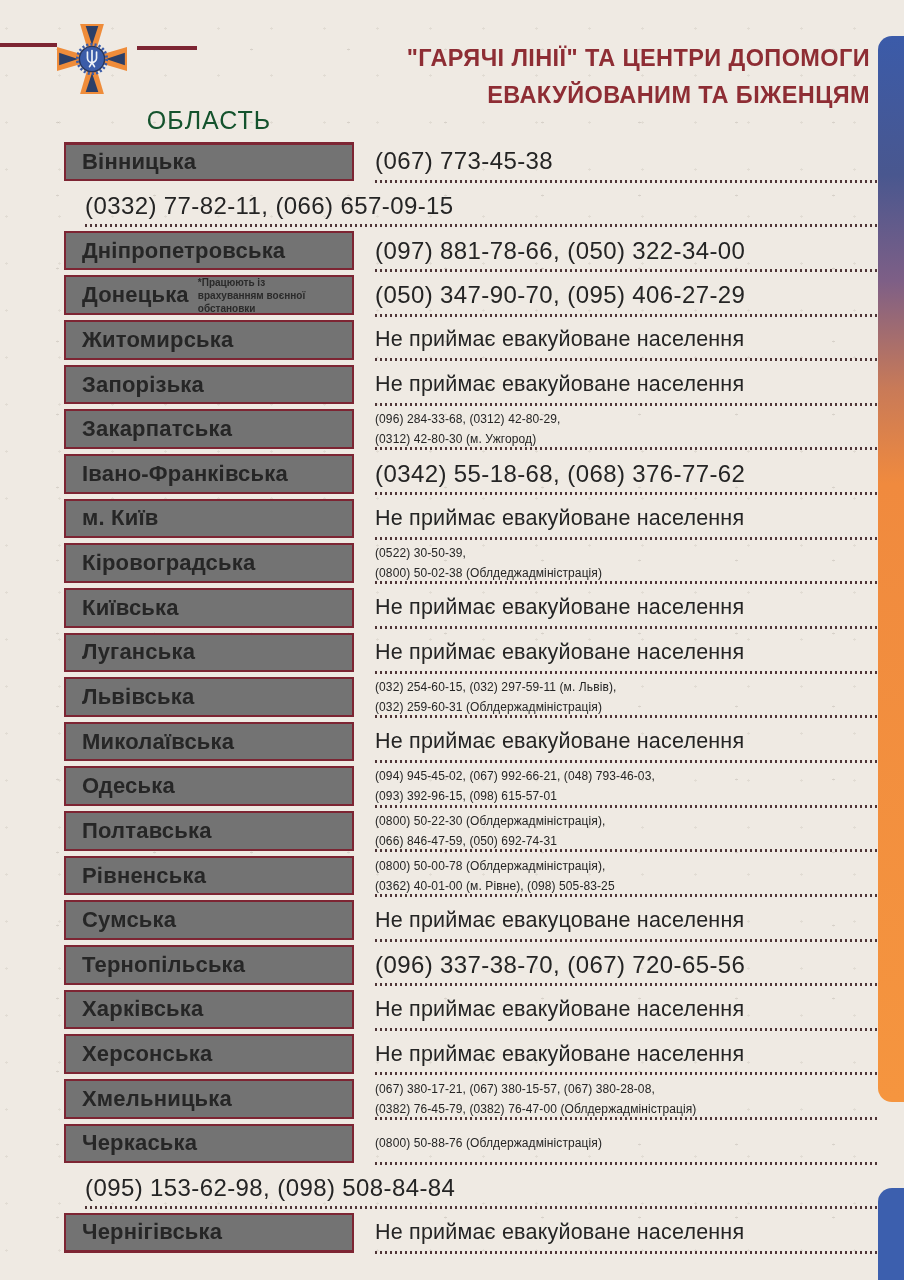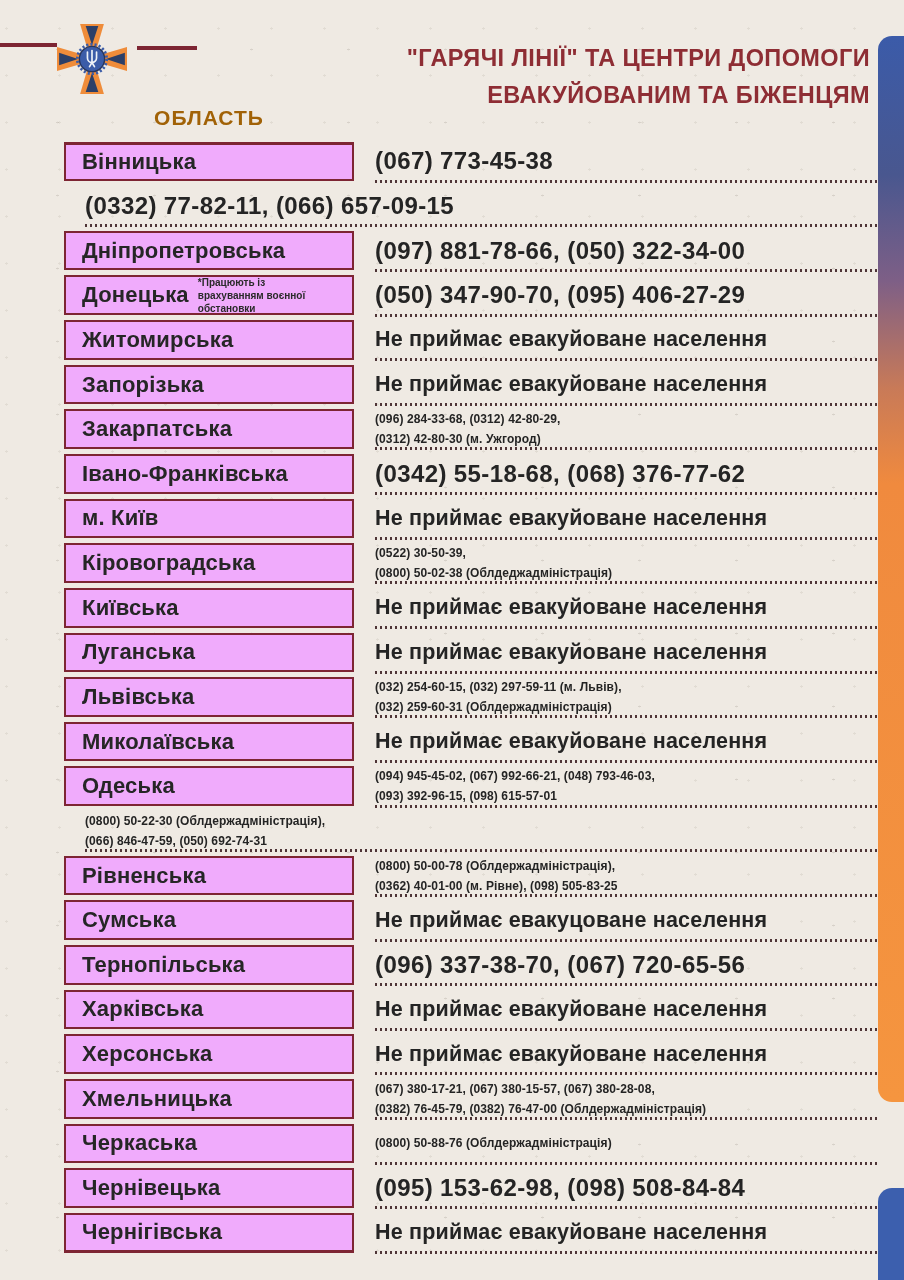--- a/index.html
+++ b/index.html
@@ -29,42 +29,42 @@
   
   .hline-left{position:absolute;left:0;top:43px;width:57px;height:4px;background:#7d2533;}
   .hline-right{position:absolute;left:137px;top:46px;width:60px;height:4px;background:#7d2533;}
   .emblem{position:absolute;left:57px;top:24px;width:70px;height:70px;}
   .title{
     position:absolute;top:40px;right:34px;text-align:right;
     color:#8e2d34;font-size:23.5px;font-weight:800;line-height:37px;letter-spacing:.4px;
   }
   .col-header{
     position:absolute;left:64px;top:106px;width:290px;text-align:center;
-    color:#a16207;font-size:21px;font-weight:700;letter-spacing:1px;
+    color:#14532d;font-size:25px;font-weight:400;letter-spacing:1px;
   }
   
   .table{position:absolute;left:64px;top:139px;width:816px;}
   .row{display:flex;height:44.65px;}
   .region-box{
     box-sizing:border-box;width:290px;margin:2.5px 0;
-    border:2px solid #7d2533;background:#f0abfc;
+    border:2px solid #7d2533;background:#737373;
     display:flex;align-items:center;padding-left:16px;
   }
   .row:first-child .region-box{border-top-width:3px;}
   .row:last-child .region-box{border-bottom-width:3px;}
   .region{color:#262626;font-size:22px;font-weight:700;letter-spacing:.2px;white-space:nowrap;}
   .note{
     margin-left:9px;width:150px;color:#2a2a2a;
     font-size:10px;line-height:13px;font-weight:600;white-space:pre-line;
   }
   .phone-cell{
     position:relative;flex:1;margin-left:21px;
     display:flex;flex-direction:column;justify-content:center;
   }
-  .phone-line{color:#242424;font-weight:700;white-space:nowrap;}
+  .phone-line{color:#242424;font-weight:400;white-space:nowrap;}
   .phone-line.lg{font-size:24px;letter-spacing:.4px;}
   .phone-line.md{font-size:21.5px;letter-spacing:.2px;}
   .phone-line.sm{font-size:12px;line-height:20px;letter-spacing:.1px;}
   .dots{
     position:absolute;left:0;right:0;bottom:1px;height:3px;
     background:repeating-linear-gradient(to right,#4f3537 0 2px,transparent 2px 5px);
     background-size:auto 3px;background-repeat:repeat-x;
   }
 </style>
 </head>
@@ -270,20 +270,24 @@
 
       </div>
       <div class="phone-cell">
         <div class="phone-line sm">(094) 945-45-02, (067) 992-66-21, (048) 793-46-03,</div>
           <div class="phone-line sm">(093) 392-96-15, (098) 615-57-01</div>
           <div class="dots"></div>
       </div>
     </div>
 
     <div class="row">
+      <div class="region-box">
+        <span class="region">Полтавська</span>
+
+      </div>
       <div class="phone-cell">
         <div class="phone-line sm">(0800) 50-22-30 (Облдержадміністрація),</div>
           <div class="phone-line sm">(066) 846-47-59, (050) 692-74-31</div>
           <div class="dots"></div>
       </div>
     </div>
 
     <div class="row">
       <div class="region-box">
         <span class="region">Рівненська</span>
@@ -357,24 +361,20 @@
         <span class="region">Черкаська</span>
 
       </div>
       <div class="phone-cell">
           <div class="phone-line sm">(0800) 50-88-76 (Облдержадміністрація)</div>
           <div class="dots"></div>
       </div>
     </div>
 
     <div class="row">
-      <div class="region-box">
-        <span class="region">Чернівецька</span>
-
-      </div>
       <div class="phone-cell">
         <div class="phone-line lg">(095) 153-62-98, (098) 508-84-84</div>
           <div class="dots"></div>
       </div>
     </div>
 
     <div class="row">
       <div class="region-box">
         <span class="region">Чернігівська</span>
 

